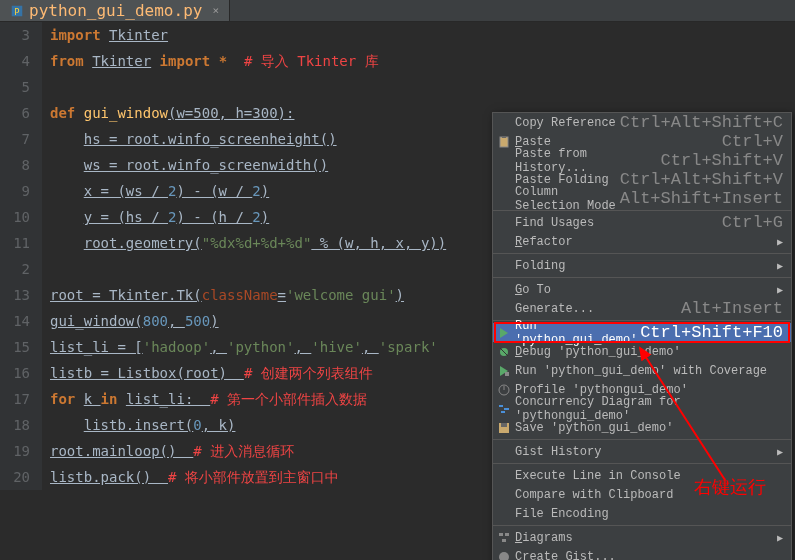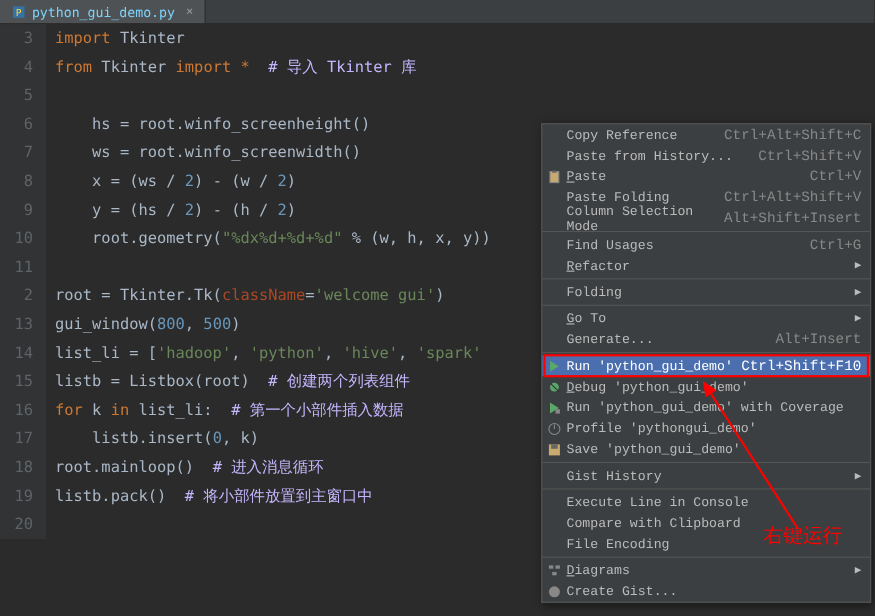--- a/index.html
+++ b/index.html
@@ -27,43 +27,43 @@
   align-items: center;
   padding: 0 10px;
   gap: 5px;
   border-right: 1px solid #282828;
 }
 .tab-icon {
   width: 14px;
   height: 14px;
   display: inline-block;
 }
-.tab-label { color: #7dd3fc; font-size: 12px; }
+.tab-label { color: #fdba74; font-size: 16px; }
 .tab-close { color: #999; font-size: 11px; margin-left: 5px; cursor: pointer; }
 .editor {
   display: flex;
   background: #2b2b2b;
 }
 .gutter {
   width: 42px;
   text-align: right;
   padding-right: 12px;
   color: #606366;
   user-select: none;
   background: #313335;
 }
 .code-area { padding-left: 8px; flex: 1; }
 .line { height: 26px; line-height: 26px; white-space: pre; position: relative; }
-.kw { color: #cc7832; }
+.kw { color: #cc7832; font-weight: bold; }
 .fn { color: #ffc66d; }
 .str { color: #6a8759; }
-.cmt { color: #c4b5fd; }
+.cmt { color: #ef4444; }
 .num { color: #6897bb; }
 .param { color: #aa4926; }
-.nm { color: #a9b7c6; }
+.nm { color: #a9b7c6; text-decoration: underline; }
 .context-menu {
   position: absolute;
   top: 112px;
   left: 492px;
   width: 300px;
   background: #3c3f41;
   border: 1px solid #555555;
   box-shadow: 2px 2px 8px rgba(0,0,0,0.5);
   font-family: Arial, sans-serif;
   font-size: 12px;
@@ -72,21 +72,21 @@
 .menu-item {
   display: flex;
   align-items: center;
   height: 19px;
   padding: 0 8px 0 22px;
   position: relative;
   color: #bbbbbb;
   font-family: Liberation Mono, monospace;
 }
 .menu-item .label { flex: 1; }
-.menu-item .shortcut { color: #888888; font-size: 13px; }
+.menu-item .shortcut { color: #888888; font-size: 17px; }
 .menu-item.highlighted {
   background: #4b6eaf;
   color: #ffffff;
 }
 .menu-item.highlighted .shortcut { color: #ffffff; }
 .menu-sep {
   height: 1px;
   background: #555555;
   margin: 2px 0;
 }
@@ -164,20 +164,21 @@
     <div class="line">16</div>
     <div class="line">17</div>
     <div class="line">18</div>
     <div class="line">19</div>
     <div class="line">20</div>
   </div>
   <div class="code-area">
     <div class="line"><span class="kw">import</span> <span class="nm">Tkinter</span></div>
     <div class="line"><span class="kw">from</span> <span class="nm">Tkinter</span> <span class="kw">import</span> <span class="kw">*</span><span class="cmt">  # 导入 Tkinter 库</span></div>
     <div class="line"></div>
+    <div class="line"><span class="kw">def </span><span class="fn">gui_window</span><span class="nm">(w=500, h=300):</span></div>
     <div class="line">    <span class="nm">hs = root.winfo_screenheight()</span></div>
     <div class="line">    <span class="nm">ws = root.winfo_screenwidth()</span></div>
     <div class="line">    <span class="nm">x = (ws / </span><span class="num">2</span><span class="nm">) - (w / </span><span class="num">2</span><span class="nm">)</span></div>
     <div class="line">    <span class="nm">y = (hs / </span><span class="num">2</span><span class="nm">) - (h / </span><span class="num">2</span><span class="nm">)</span></div>
     <div class="line">    <span class="nm">root.geometry(</span><span class="str">"%dx%d+%d+%d"</span><span class="nm"> % (w, h, x, y))</span></div>
     <div class="line"></div>
     <div class="line"><span class="nm">root = Tkinter.Tk(</span><span class="param">className</span><span class="nm">=</span><span class="str">'welcome gui'</span><span class="nm">)</span></div>
     <div class="line"><span class="nm">gui_window(</span><span class="num">800</span><span class="nm">, </span><span class="num">500</span><span class="nm">)</span></div>
     <div class="line"><span class="nm">list_li = [</span><span class="str">'hadoop'</span><span class="nm">, </span><span class="str">'python'</span><span class="nm">, </span><span class="str">'hive'</span><span class="nm">, </span><span class="str">'spark'</span></div>
     <div class="line"><span class="nm">listb = Listbox(root)  </span><span class="cmt"># 创建两个列表组件</span></div>
@@ -187,34 +188,34 @@
     <div class="line"><span class="nm">listb.pack()  </span><span class="cmt"># 将小部件放置到主窗口中</span></div>
   </div>
 </div>
 
 <div class="context-menu">
   <div class="menu-item">
       <span class="label">Copy Reference</span>
       <span class="shortcut">Ctrl+Alt+Shift+C</span>
     </div>
   <div class="menu-item">
-      <span class="label">Paste from History...</span>
-      <span class="shortcut">Ctrl+Shift+V</span>
-    </div>
-  <div class="menu-item">
     <span class="menu-icon">
         <svg width="14" height="14" viewBox="0 0 14 14">
           <rect x="3" y="2" width="8" height="10" fill="#c9a96e" stroke="#888"></rect>
           <rect x="5" y="1" width="4" height="2" fill="#666"></rect>
         </svg>
       </span>
     <span class="label"><span class="underline">P</span>aste</span>
       <span class="shortcut">Ctrl+V</span>
   </div>
   <div class="menu-item">
+      <span class="label">Paste from History...</span>
+      <span class="shortcut">Ctrl+Shift+V</span>
+    </div>
+  <div class="menu-item">
       <span class="label">Paste Folding</span>
       <span class="shortcut">Ctrl+Alt+Shift+V</span>
     </div>
   <div class="menu-item">
       <span class="label">Column Selection Mode</span>
       <span class="shortcut">Alt+Shift+Insert</span>
     </div>
   <div class="menu-sep"></div>
   <div class="menu-item">
       <span class="label">Find Usages</span>
@@ -267,20 +268,30 @@
     <span class="label">Run 'python_gui_demo' with Coverage</span>
   </div>
   <div class="menu-item">
     <span class="menu-icon">
         <svg width="12" height="12" viewBox="0 0 12 12">
           <circle cx="6" cy="6" r="5" fill="none" stroke="#888"></circle>
           <line x1="6" y1="6" x2="6" y2="2" stroke="#888"></line>
         </svg>
       </span>
     <span class="label">Profile 'pythongui_demo'</span>
+  </div>
+  <div class="menu-item">
+    <span class="menu-icon">
+        <svg width="12" height="12" viewBox="0 0 12 12">
+          <rect x="1" y="2" width="4" height="2" fill="#4a90d9"></rect>
+          <rect x="6" y="5" width="5" height="2" fill="#4a90d9"></rect>
+          <rect x="3" y="8" width="4" height="2" fill="#4a90d9"></rect>
+        </svg>
+      </span>
+    <span class="label">Concurrency Diagram for 'pythongui_demo'</span>
   </div>
   <div class="menu-item">
     <span class="menu-icon">
         <svg width="12" height="12" viewBox="0 0 12 12">
           <rect x="1" y="1" width="10" height="10" fill="#c9a96e"></rect>
           <rect x="3" y="1" width="6" height="4" fill="#666"></rect>
         </svg>
       </span>
     <span class="label">Save 'python_gui_demo'</span>
   </div>

